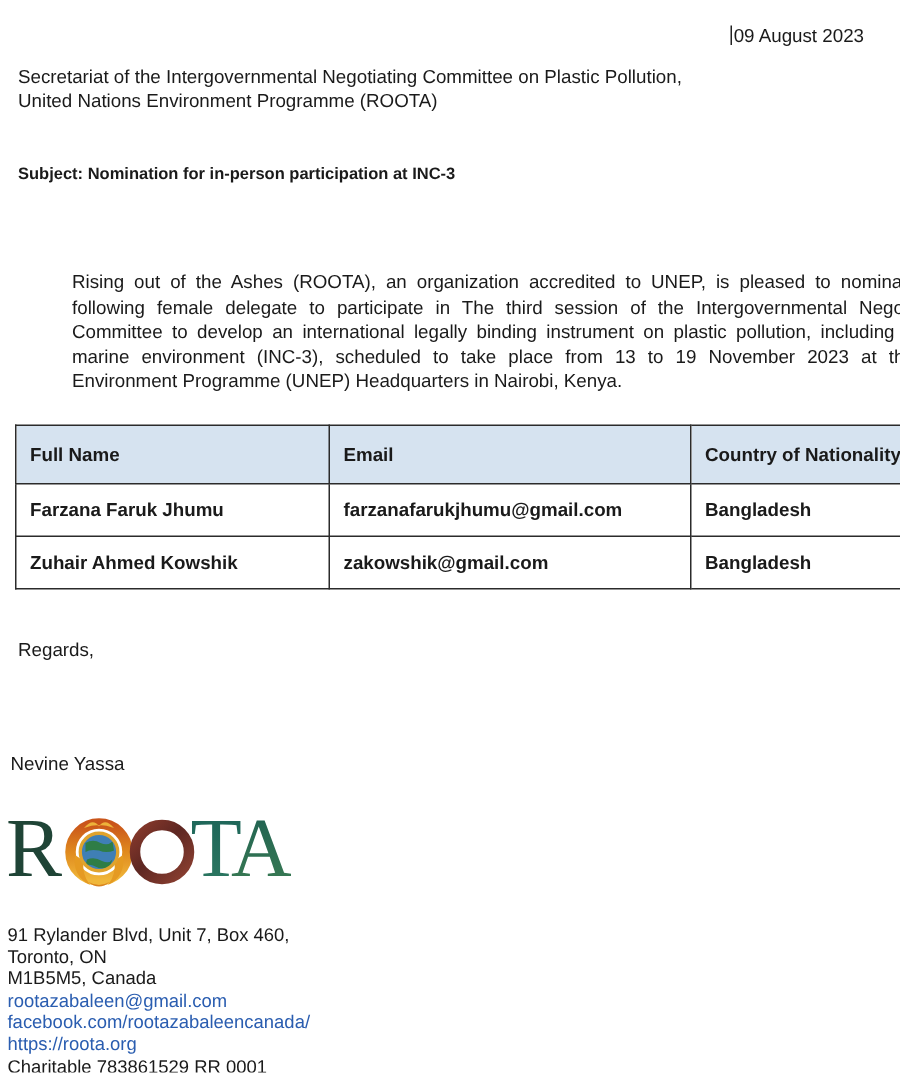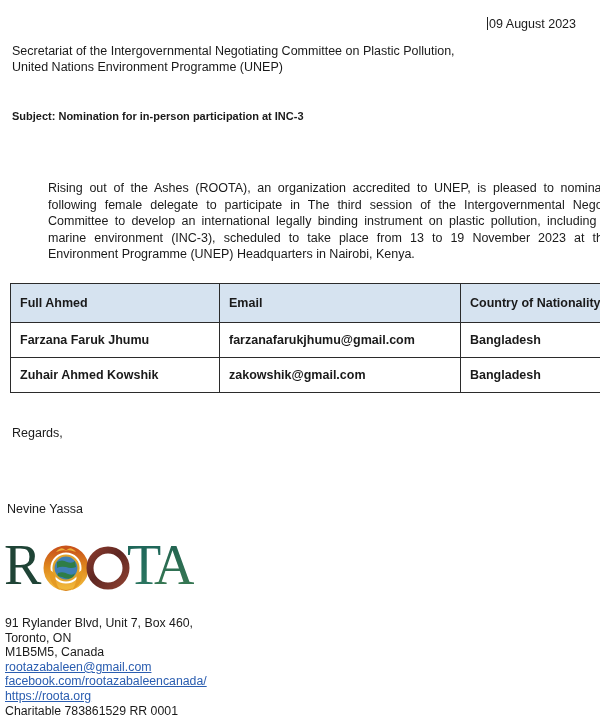--- a/index.html
+++ b/index.html
@@ -150,47 +150,46 @@
     top: 616px;
     left: 5px;
     font-size: 12.3px;
     line-height: 14.6px;
     width: 300px;
   }
   .footer div { white-space: nowrap; }
   .footer a,
   .footer .link {
     color: #2a5db0;
-    text-decoration: underline;
     display: inline-block;
   }
   .footer .charity { color: #1a1a1a; }
 </style>
 </head>
 <body>
 
 <div class="page">
 
   <div class="date-row">
     <span class="caret"></span><span>09 August 2023</span>
   </div>
 
   <div class="recipient">
     <div>Secretariat of the Intergovernmental Negotiating Committee on Plastic Pollution,</div>
-    <div>United Nations Environment Programme (UNEP)</div>
+    <div>United Nations Environment Programme (ROOTA)</div>
   </div>
 
   <div class="subject">Subject: Nomination for in-person participation at INC-3</div>
 
   <div class="body-para">Rising out of the Ashes (ROOTA), an organization accredited to UNEP, is pleased to nominate the following female delegate to participate in The third session of the Intergovernmental Negotiating Committee to develop an international legally binding instrument on plastic pollution, including in the marine environment (INC-3), scheduled to take place from 13 to 19 November 2023 at the UN Environment Programme (UNEP) Headquarters in Nairobi, Kenya.</div>
 
   <table class="delegate-table">
     <thead>
       <tr>
-        <th class="col-name">Full Ahmed</th>
+        <th class="col-name">Full Name</th>
         <th class="col-email">Email</th>
         <th class="col-ctry">Country of Nationality</th>
       </tr>
     </thead>
     <tbody>
       <tr>
         <td>Farzana Faruk Jhumu</td>
         <td>farzanafarukjhumu@gmail.com</td>
         <td>Bangladesh</td>
       </tr>

